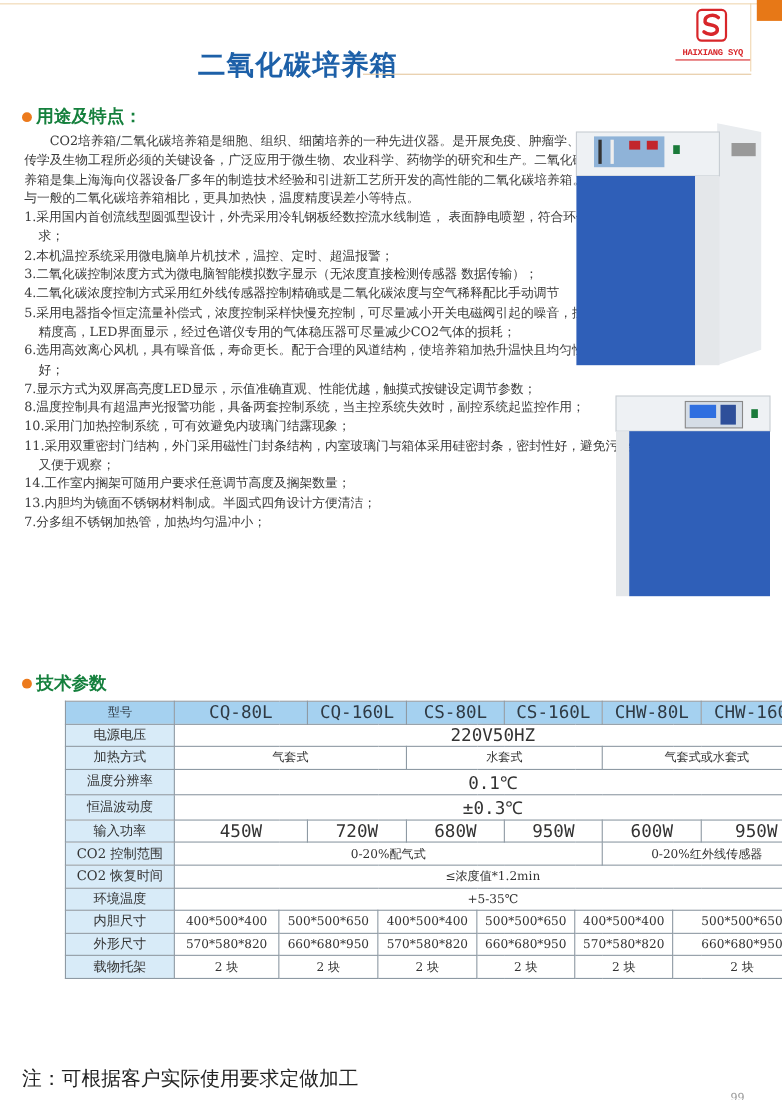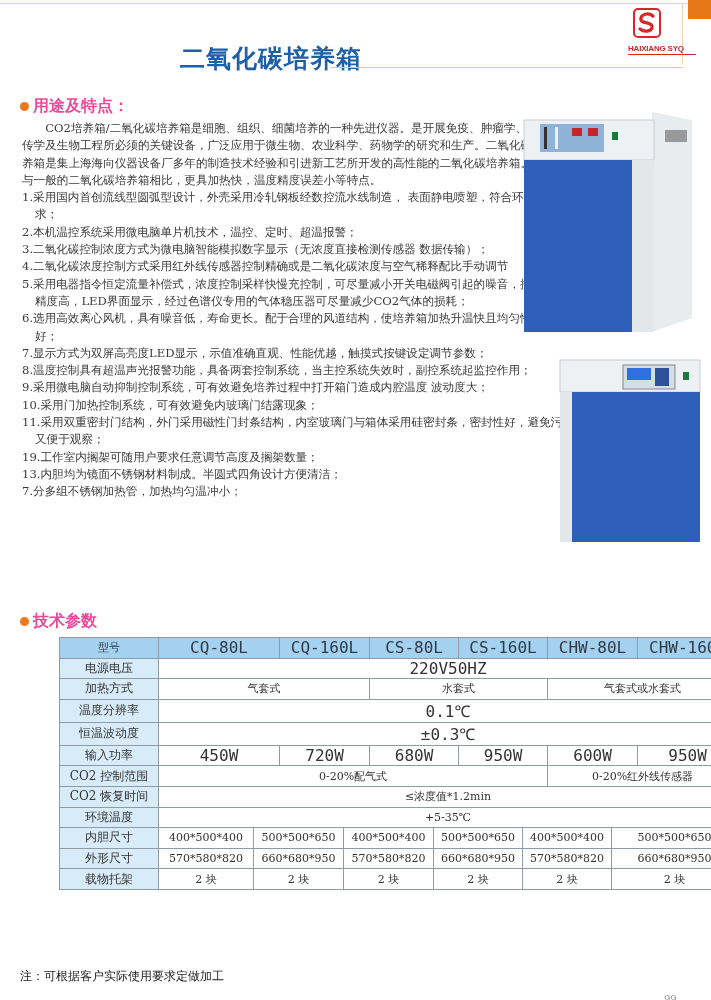--- a/index.html
+++ b/index.html
@@ -11,36 +11,36 @@
   }
   .top-rule { position: absolute; left: 0; top: 3px; width: 690px; height: 1px; background: #f0d6b0; }
   .right-rule { position: absolute; left: 682px; top: 3px; width: 1px; height: 62px; background: #f0d6b0; }
   .corner-block { position: absolute; left: 688px; top: 0; width: 23px; height: 19px; background: #e77817; }
   .logo { position: absolute; left: 612px; top: 6px; width: 72px; height: 56px; }
   .logo-box {
     position: absolute; left: 21px; top: 2px; width: 28px; height: 30px;
     border: 2px solid #d8262a; border-radius: 5px; box-sizing: border-box;
   }
   .logo-text {
-    position: absolute; left: 16px; top: 38px; width: 68px;
-    font-family: Liberation Sans, sans-serif; font-weight: bold; font-size: 8px;
-    color: #d8262a; letter-spacing: -0.2px; text-align: left;
+    position: absolute; left: 2px; top: 38px; width: 68px;
+    font-family: Liberation Mono, monospace; font-weight: bold; font-size: 8px;
+    color: #d8262a; letter-spacing: -0.2px; text-align: center;
     border-bottom: 1px solid #d8262a; line-height: 10px;
   }
   .title {
     position: absolute; left: 135px; top: 42px;
     font-family: "DejaVu Serif", serif; font-size: 25px; color: #1d60a8; letter-spacing: 1px;
     font-weight: bold;
     margin-left: 45px;
   }
   .title-rule { position: absolute; left: 330px; top: 67px; width: 353px; height: 1px; background: #e5c79e; }
 
   .section-head {
     position: absolute; left: 20px;
-    font-family: "DejaVu Sans", sans-serif; font-weight: bold; font-size: 16px; color: #ec4899;
+    font-family: "DejaVu Sans", sans-serif; font-weight: bold; font-size: 16px; color: #15803d;
     display: flex; align-items: center;
   }
   .dot { width: 9px; height: 9px; border-radius: 50%; background: #ec7a1c; display: inline-block; margin-right: 4px; }
 
   .features { position: absolute; left: 22px; top: 120px; width: 525px; font-size: 11.6px; line-height: 17.3px; color: #3a3a3a; }
   .features p { margin: 0; }
   .intro { text-indent: 2em; }
   .item { padding-left: 13px; text-indent: -13px; }
   .item-wide { width: 545px; }
 
@@ -54,21 +54,21 @@
   }
   table.spec td {
     border: 1px solid #8e9aa4; height: 19.6px; padding: 0; text-align: center;
     white-space: nowrap; overflow: hidden;
   }
   table.spec tr.head td { background: #a5d1f0; color: #2f3a44; }
   table.spec td.label { background: #d8ebf8; font-size: 12px; }
   .mono { font-family: "DejaVu Sans Mono", "Liberation Mono", monospace; font-size: 16px; }
   .note {
     position: absolute; left: 20px; top: 968px;
-    font-family: "DejaVu Sans", sans-serif; font-size: 12px; color: #222;
+    font-family: "DejaVu Sans", sans-serif; font-size: 18px; color: #222;
   }
   .page-num { position: absolute; left: 664px; top: 993px; font-size: 10px; color: #999; }
 </style>
 </head>
 <body>
 
 <div class="top-rule"></div>
 <div class="right-rule"></div>
 <div class="corner-block"></div>
 
@@ -92,24 +92,23 @@
 <div class="features">
   <p class="intro">CO2培养箱/二氧化碳培养箱是细胞、组织、细菌培养的一种先进仪器。是开展免疫、肿瘤学、遗传学及生物工程所必须的关键设备，广泛应用于微生物、农业科学、药物学的研究和生产。二氧化碳培养箱是集上海海向仪器设备厂多年的制造技术经验和引进新工艺所开发的高性能的二氧化碳培养箱。它与一般的二氧化碳培养箱相比，更具加热快，温度精度误差小等特点。</p>
   <p class="item">1.采用国内首创流线型圆弧型设计，外壳采用冷轧钢板经数控流水线制造， 表面静电喷塑，符合环保要求；</p>
   <p class="item">2.本机温控系统采用微电脑单片机技术，温控、定时、超温报警；</p>
   <p class="item">3.二氧化碳控制浓度方式为微电脑智能模拟数字显示（无浓度直接检测传感器 数据传输）；</p>
   <p class="item">4.二氧化碳浓度控制方式采用红外线传感器控制精确或是二氧化碳浓度与空气稀释配比手动调节</p>
   <p class="item">5.采用电器指令恒定流量补偿式，浓度控制采样快慢充控制，可尽量减小开关电磁阀引起的噪音，控制精度高，LED界面显示，经过色谱仪专用的气体稳压器可尽量减少CO2气体的损耗；</p>
   <p class="item">6.选用高效离心风机，具有噪音低，寿命更长。配于合理的风道结构，使培养箱加热升温快且均匀性好；</p>
   <p class="item">7.显示方式为双屏高亮度LED显示，示值准确直观、性能优越，触摸式按键设定调节参数；</p>
   <p class="item">8.温度控制具有超温声光报警功能，具备两套控制系统，当主控系统失效时，副控系统起监控作用；</p>
-  <p class="item item-wide">9.采用微电脑自动抑制控制系统，可有效避免培养过程中打开箱门造成内腔温度 波动度大；</p>
   <p class="item">10.采用门加热控制系统，可有效避免内玻璃门结露现象；</p>
   <p class="item item-wide">11.采用双重密封门结构，外门采用磁性门封条结构，内室玻璃门与箱体采用硅密封条，密封性好，避免污染又便于观察；</p>
-  <p class="item">19.工作室内搁架可随用户要求任意调节高度及搁架数量；</p>
+  <p class="item">14.工作室内搁架可随用户要求任意调节高度及搁架数量；</p>
   <p class="item">13.内胆均为镜面不锈钢材料制成。半圆式四角设计方便清洁；</p>
   <p class="item">7.分多组不锈钢加热管，加热均匀温冲小；</p>
 </div>
 
 <svg class="product1" viewBox="0 0 180 225">
   <polygon points="132,2 172,10 172,208 132,222" fill="#e9ecef"></polygon>
   <rect x="4" y="10" width="130" height="40" fill="#eef1f4" stroke="#c7ccd2" stroke-width="1"></rect>
   <rect x="20" y="14" width="64" height="28" fill="#8fb3d8"></rect>
   <rect x="24" y="17" width="3" height="22" fill="#333"></rect>
   <rect x="35" y="17" width="3" height="22" fill="#eee"></rect>

